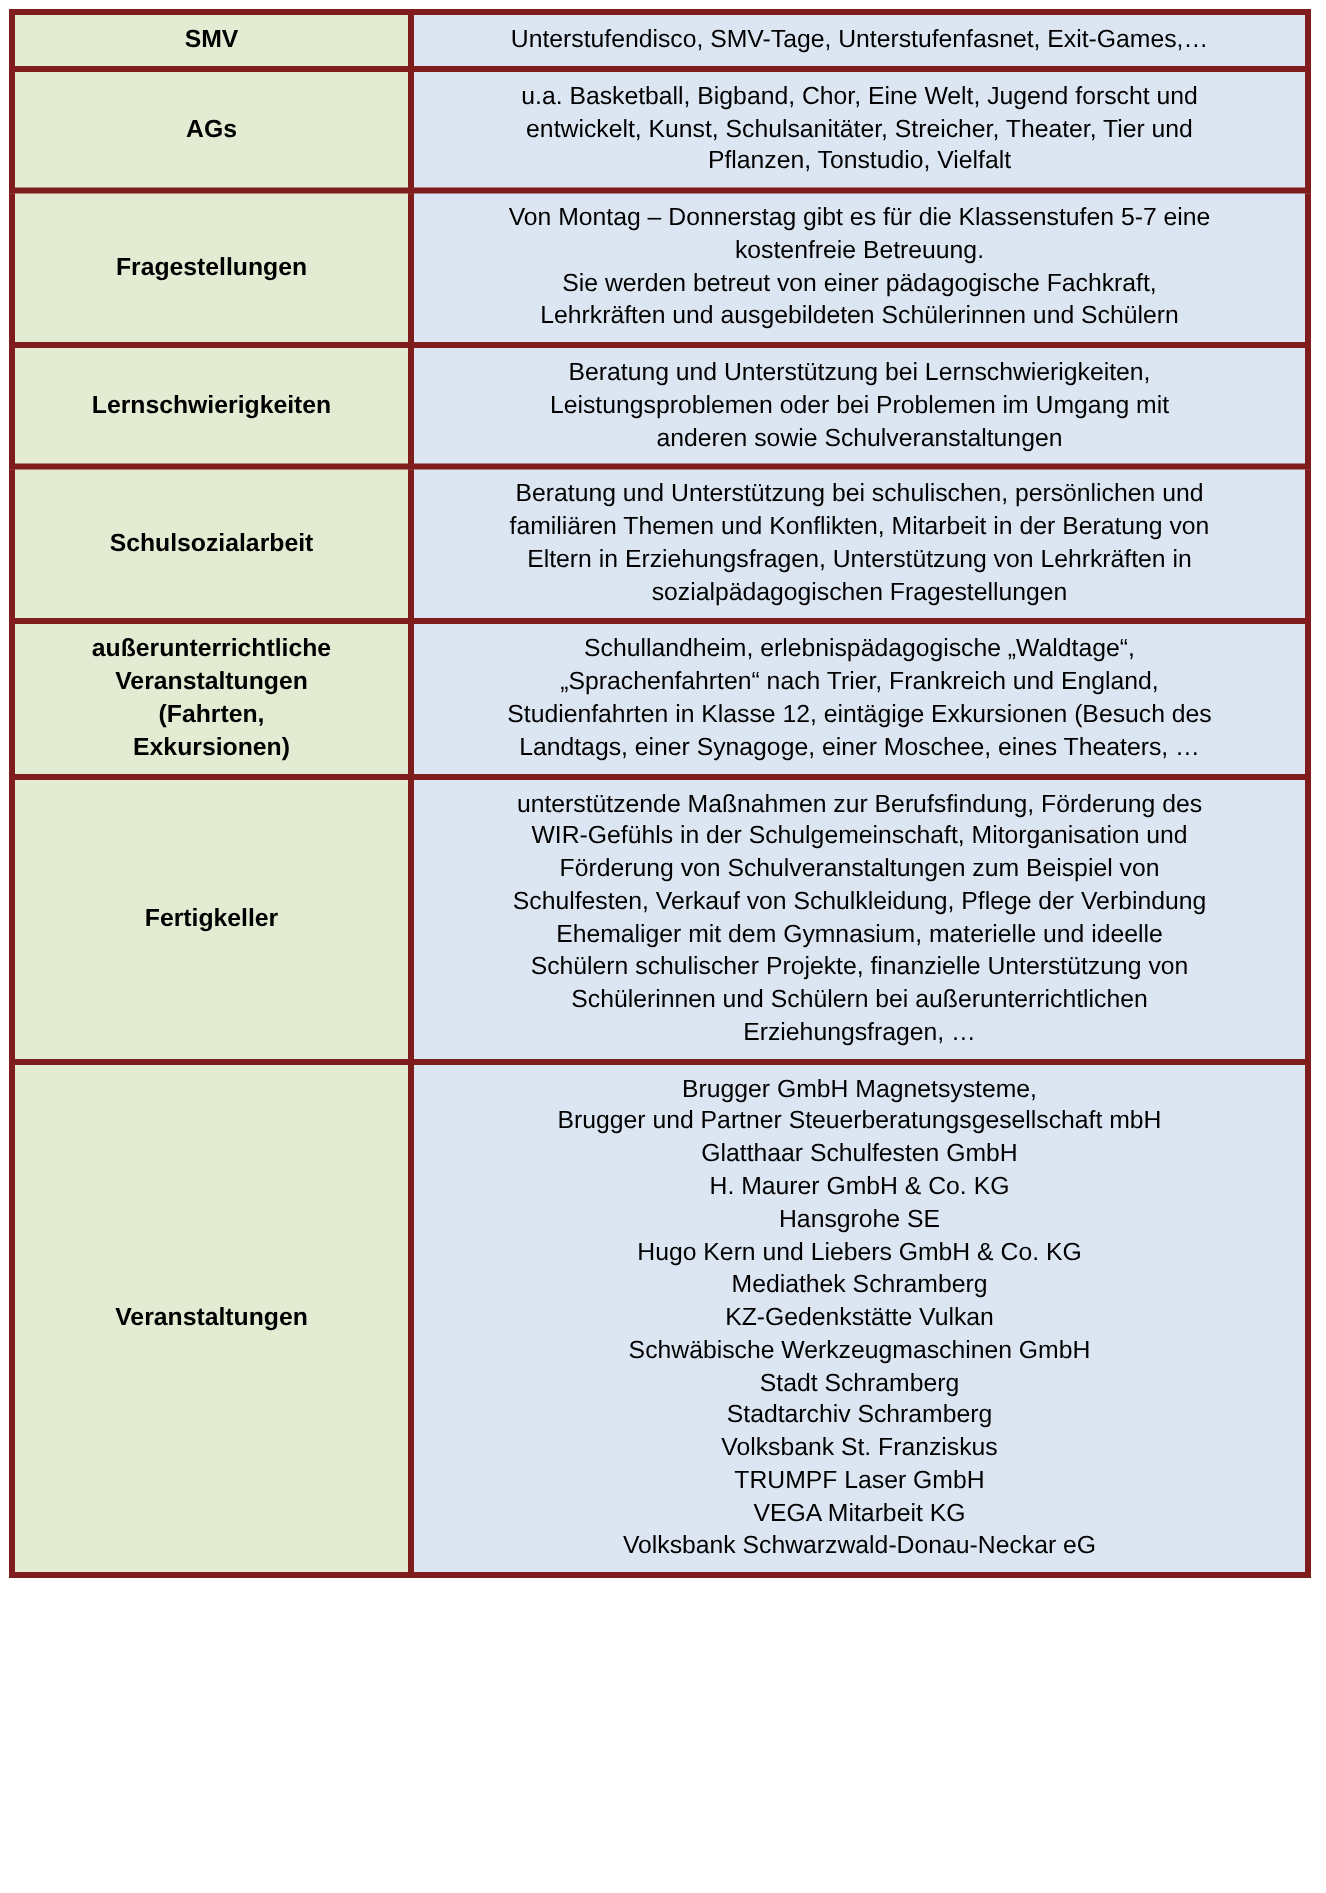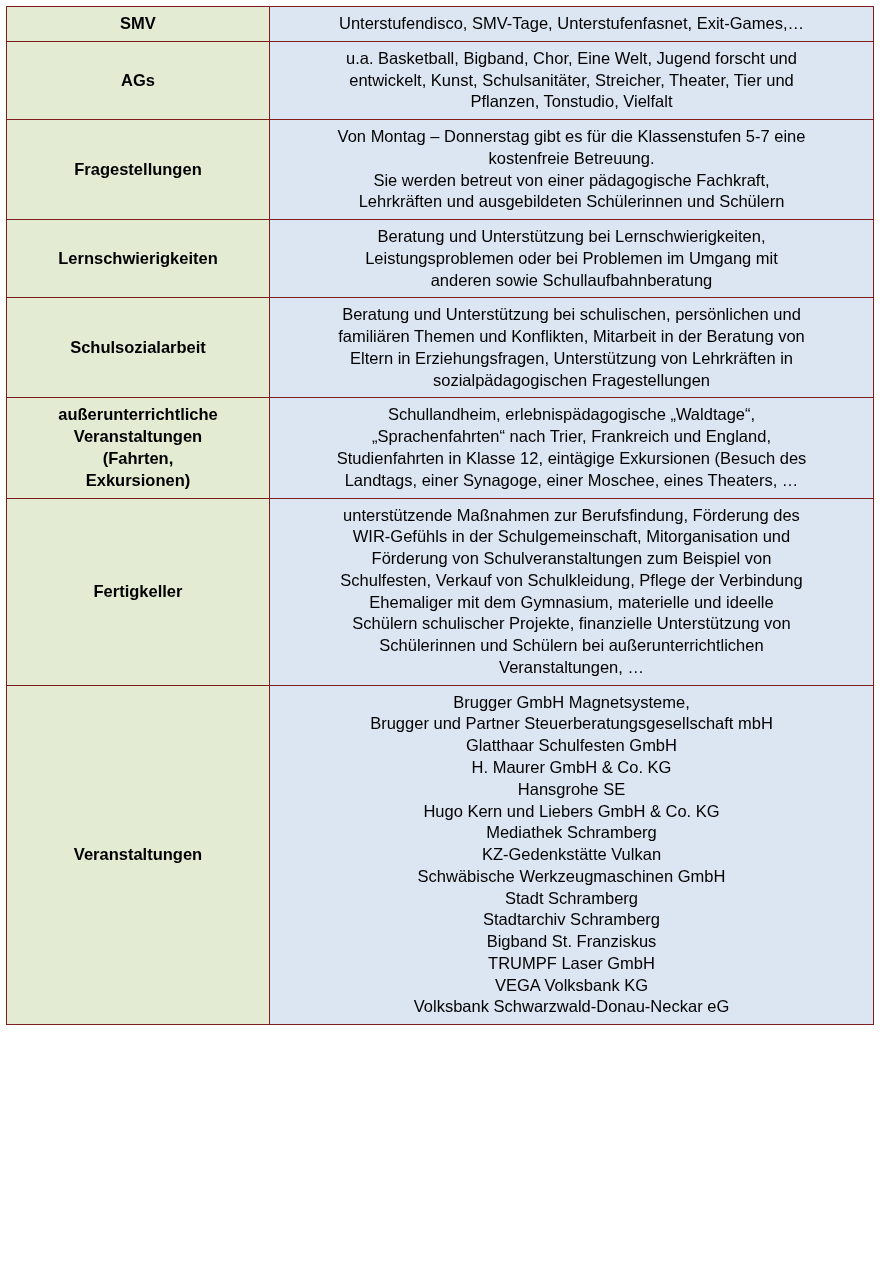--- a/index.html
+++ b/index.html
@@ -16,21 +16,21 @@
     padding: 6px 10px 4px 6px;
     box-sizing: border-box;
     width: 884px;
   }
   table.info-table {
     border-collapse: collapse;
     width: 868px;
     table-layout: fixed;
   }
   table.info-table td {
-    border: 1px solid #7f1d1d;
+    border: 4px solid #7f1d1d;
     vertical-align: middle;
     padding: 6px 8px;
     font-size: 16.5px;
     line-height: 1.32;
     color: #000000;
     text-align: center;
   }
   td.label-cell {
     width: 246px;
     background: #e3ebd3;
@@ -88,21 +88,21 @@
             <span class="line">Lehrkräften und ausgebildeten Schülerinnen und Schülern</span>
           </td>
         </tr>
         <tr>
           <td class="label-cell">
             <span class="line">Lernschwierigkeiten</span>
           </td>
           <td class="content-cell">
             <span class="line">Beratung und Unterstützung bei Lernschwierigkeiten,</span>
             <span class="line">Leistungsproblemen oder bei Problemen im Umgang mit</span>
-            <span class="line">anderen sowie Schullaufbahnberatung</span>
+            <span class="line">anderen sowie Schulveranstaltungen</span>
           </td>
         </tr>
         <tr>
           <td class="label-cell">
             <span class="line">Schulsozialarbeit</span>
           </td>
           <td class="content-cell">
             <span class="line">Beratung und Unterstützung bei schulischen, persönlichen und</span>
             <span class="line">familiären Themen und Konflikten, Mitarbeit in der Beratung von</span>
             <span class="line">Eltern in Erziehungsfragen, Unterstützung von Lehrkräften in</span>
@@ -128,40 +128,40 @@
             <span class="line">Fertigkeller</span>
           </td>
           <td class="content-cell">
             <span class="line">unterstützende Maßnahmen zur Berufsfindung, Förderung des</span>
             <span class="line">WIR-Gefühls in der Schulgemeinschaft, Mitorganisation und</span>
             <span class="line">Förderung von Schulveranstaltungen zum Beispiel von</span>
             <span class="line">Schulfesten, Verkauf von Schulkleidung, Pflege der Verbindung</span>
             <span class="line">Ehemaliger mit dem Gymnasium, materielle und ideelle</span>
             <span class="line">Schülern schulischer Projekte, finanzielle Unterstützung von</span>
             <span class="line">Schülerinnen und Schülern bei außerunterrichtlichen</span>
-            <span class="line">Veranstaltungen, …</span>
+            <span class="line">Erziehungsfragen, …</span>
           </td>
         </tr>
         <tr>
           <td class="label-cell">
             <span class="line">Veranstaltungen</span>
           </td>
           <td class="content-cell">
             <span class="line">Brugger GmbH Magnetsysteme,</span>
             <span class="line">Brugger und Partner Steuerberatungsgesellschaft mbH</span>
             <span class="line">Glatthaar Schulfesten GmbH</span>
             <span class="line">H. Maurer GmbH &amp; Co. KG</span>
             <span class="line">Hansgrohe SE</span>
             <span class="line">Hugo Kern und Liebers GmbH &amp; Co. KG</span>
             <span class="line">Mediathek Schramberg</span>
             <span class="line">KZ-Gedenkstätte Vulkan</span>
             <span class="line">Schwäbische Werkzeugmaschinen GmbH</span>
             <span class="line">Stadt Schramberg</span>
             <span class="line">Stadtarchiv Schramberg</span>
-            <span class="line">Bigband St. Franziskus</span>
+            <span class="line">Volksbank St. Franziskus</span>
             <span class="line">TRUMPF Laser GmbH</span>
-            <span class="line">VEGA Volksbank KG</span>
+            <span class="line">VEGA Mitarbeit KG</span>
             <span class="line">Volksbank Schwarzwald-Donau-Neckar eG</span>
           </td>
         </tr>
       </tbody>
   </table>
 </div>
 
 </body></html>

